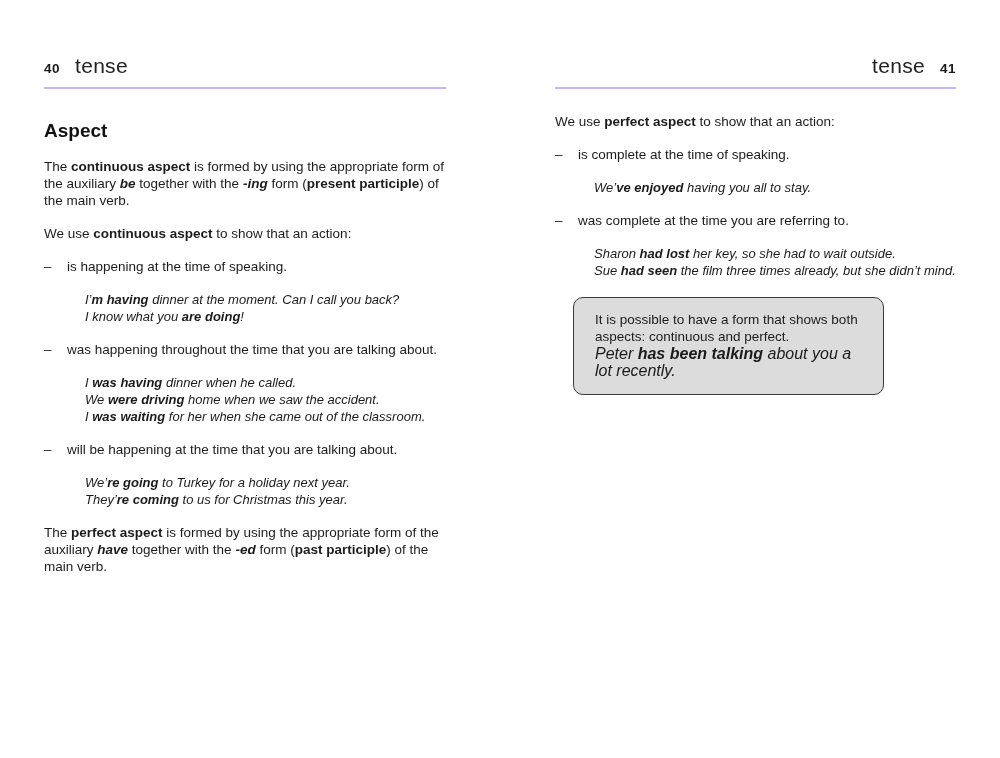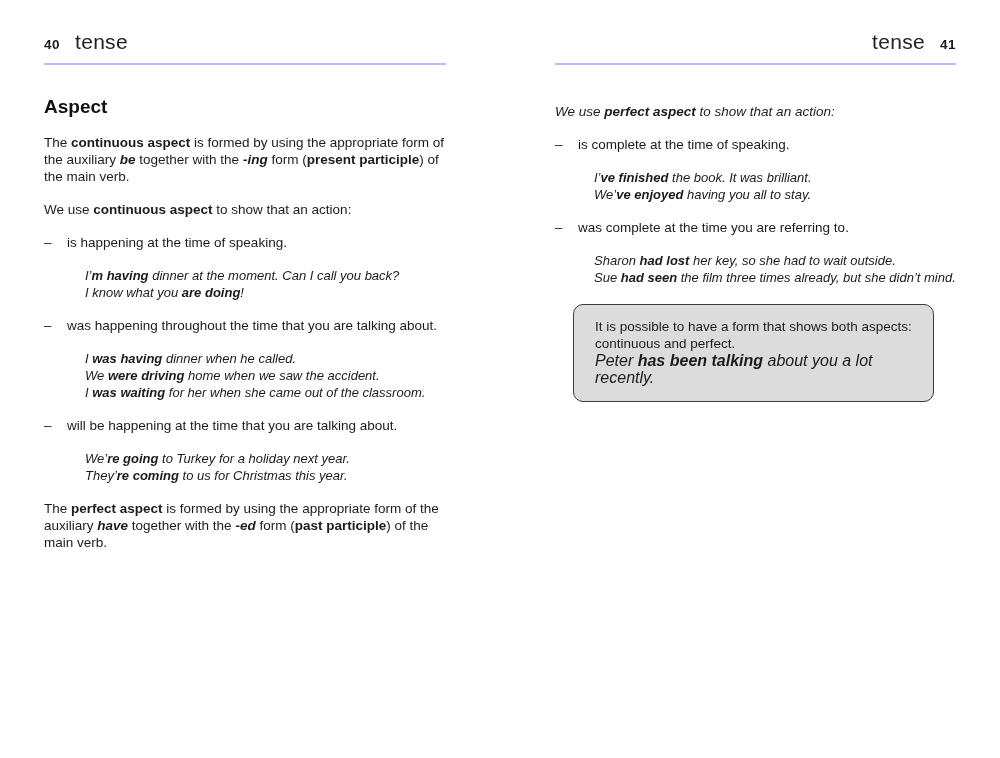--- a/index.html
+++ b/index.html
@@ -16,52 +16,52 @@
   .page-left  { left:44px;  width:402px; }
   .page-right { left:555px; width:401px; }
 
   .page-header {
     display:flex; align-items:baseline; gap:15px;
     padding-bottom:9px;
     border-bottom:2px solid #c4b5fd;
   }
   .page-header.right { justify-content:flex-end; }
   .page-number { font-size:13.5px; font-weight:700; letter-spacing:0.5px; }
-  .running-head { font-size:21px; font-weight:400; letter-spacing:0.3px; color:#222; }
+  .running-head { font-size:21px; font-weight:400; letter-spacing:0.3px; color:#222;margin-top:24px; }
 
   .section-heading {
     margin:31px 0 16px 0;
     font-size:19px; font-weight:700; color:#111;
   }
 
   .para {
     font-size:13.5px; line-height:17px;
     margin-bottom:16px;
     color:#1c1c1c;
   }
-  .page-right .para.first { margin-top:38px;font-style:italic; }
+  .page-right .para.first { margin-top:24px; }
 
   .bullet { display:flex; margin-bottom:16px; font-size:13.5px; line-height:17px; }
   .bullet .dash { width:23px; flex:0 0 23px; }
   .bullet .bullet-text { flex:1; }
 
   .examples {
     margin:0 0 16px 41px;
     font-size:13px; line-height:17px;
     font-style:italic;
   }
   .page-right .examples { margin-left:39px; }
   .example-line { white-space:nowrap; }
 
   .seg-b { font-weight:700; }
   .seg-i { font-style:italic; }
 
   .note-box {
     margin-left:18px;
-    width:361px;
+    width:311px;
     margin-top:18px;
     background:#dcdcdc;
     border:1px solid #3c3c3c;
     border-radius:10px;
     padding:13px 20px 15px 21px;
   }
   .note-text { font-size:13.5px; line-height:17px; color:#1c1c1c; }
   .note-example { font-size:16px; line-height:17px; font-style:italic; }
 </style>
 </head>
@@ -117,21 +117,20 @@
       <span class="page-number">41</span>
     </div>
 
     <p class="para first"><span>We use </span><span class="seg-b">perfect aspect</span><span> to show that an action:</span></p>
 
     <div class="bullet">
       <span class="dash">–</span>
       <span class="bullet-text">is complete at the time of speaking.</span>
     </div>
     <div class="examples">
-      <div class="example-line"><span class="seg-i">I’</span><span class="seg-b seg-i">ve finished</span><span class="seg-i"> the book. It was brilliant.</span></div>
       <div class="example-line"><span class="seg-i">We’</span><span class="seg-b seg-i">ve enjoyed</span><span class="seg-i"> having you all to stay.</span></div>
     </div>
 
     <div class="bullet">
       <span class="dash">–</span>
       <span class="bullet-text">was complete at the time you are referring to.</span>
     </div>
     <div class="examples">
       <div class="example-line"><span class="seg-i">Sharon </span><span class="seg-b seg-i">had lost</span><span class="seg-i"> her key, so she had to wait outside.</span></div>
       <div class="example-line"><span class="seg-i">Sue </span><span class="seg-b seg-i">had seen</span><span class="seg-i"> the film three times already, but she didn’t mind.</span></div>

